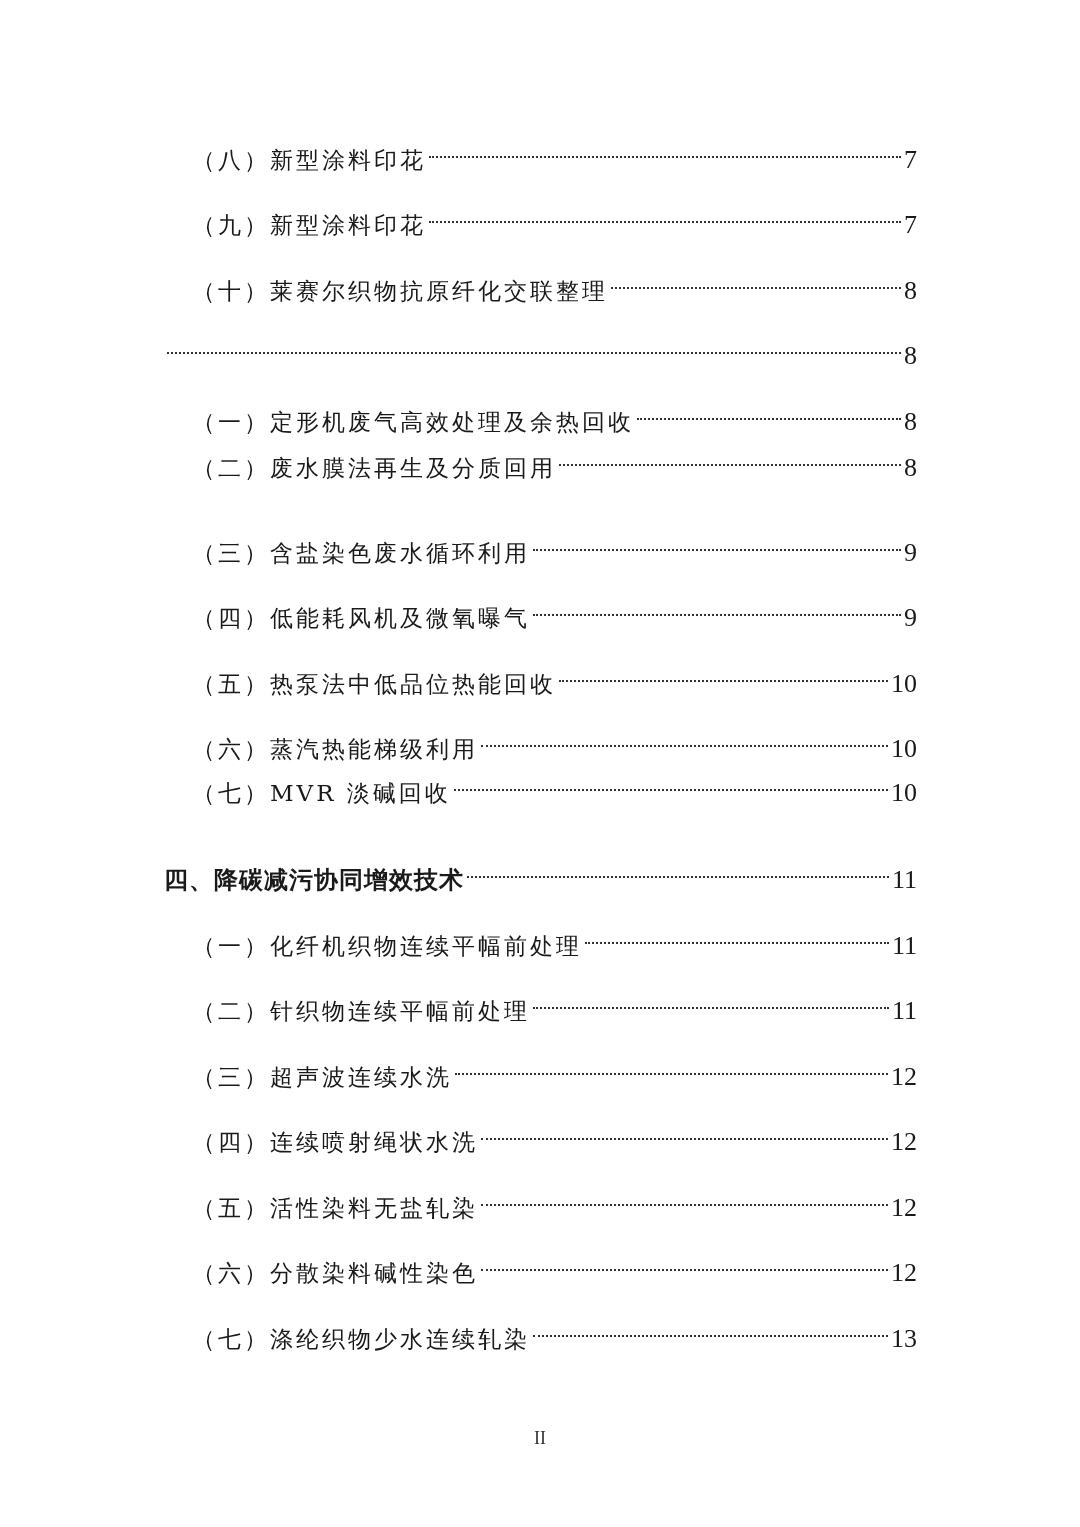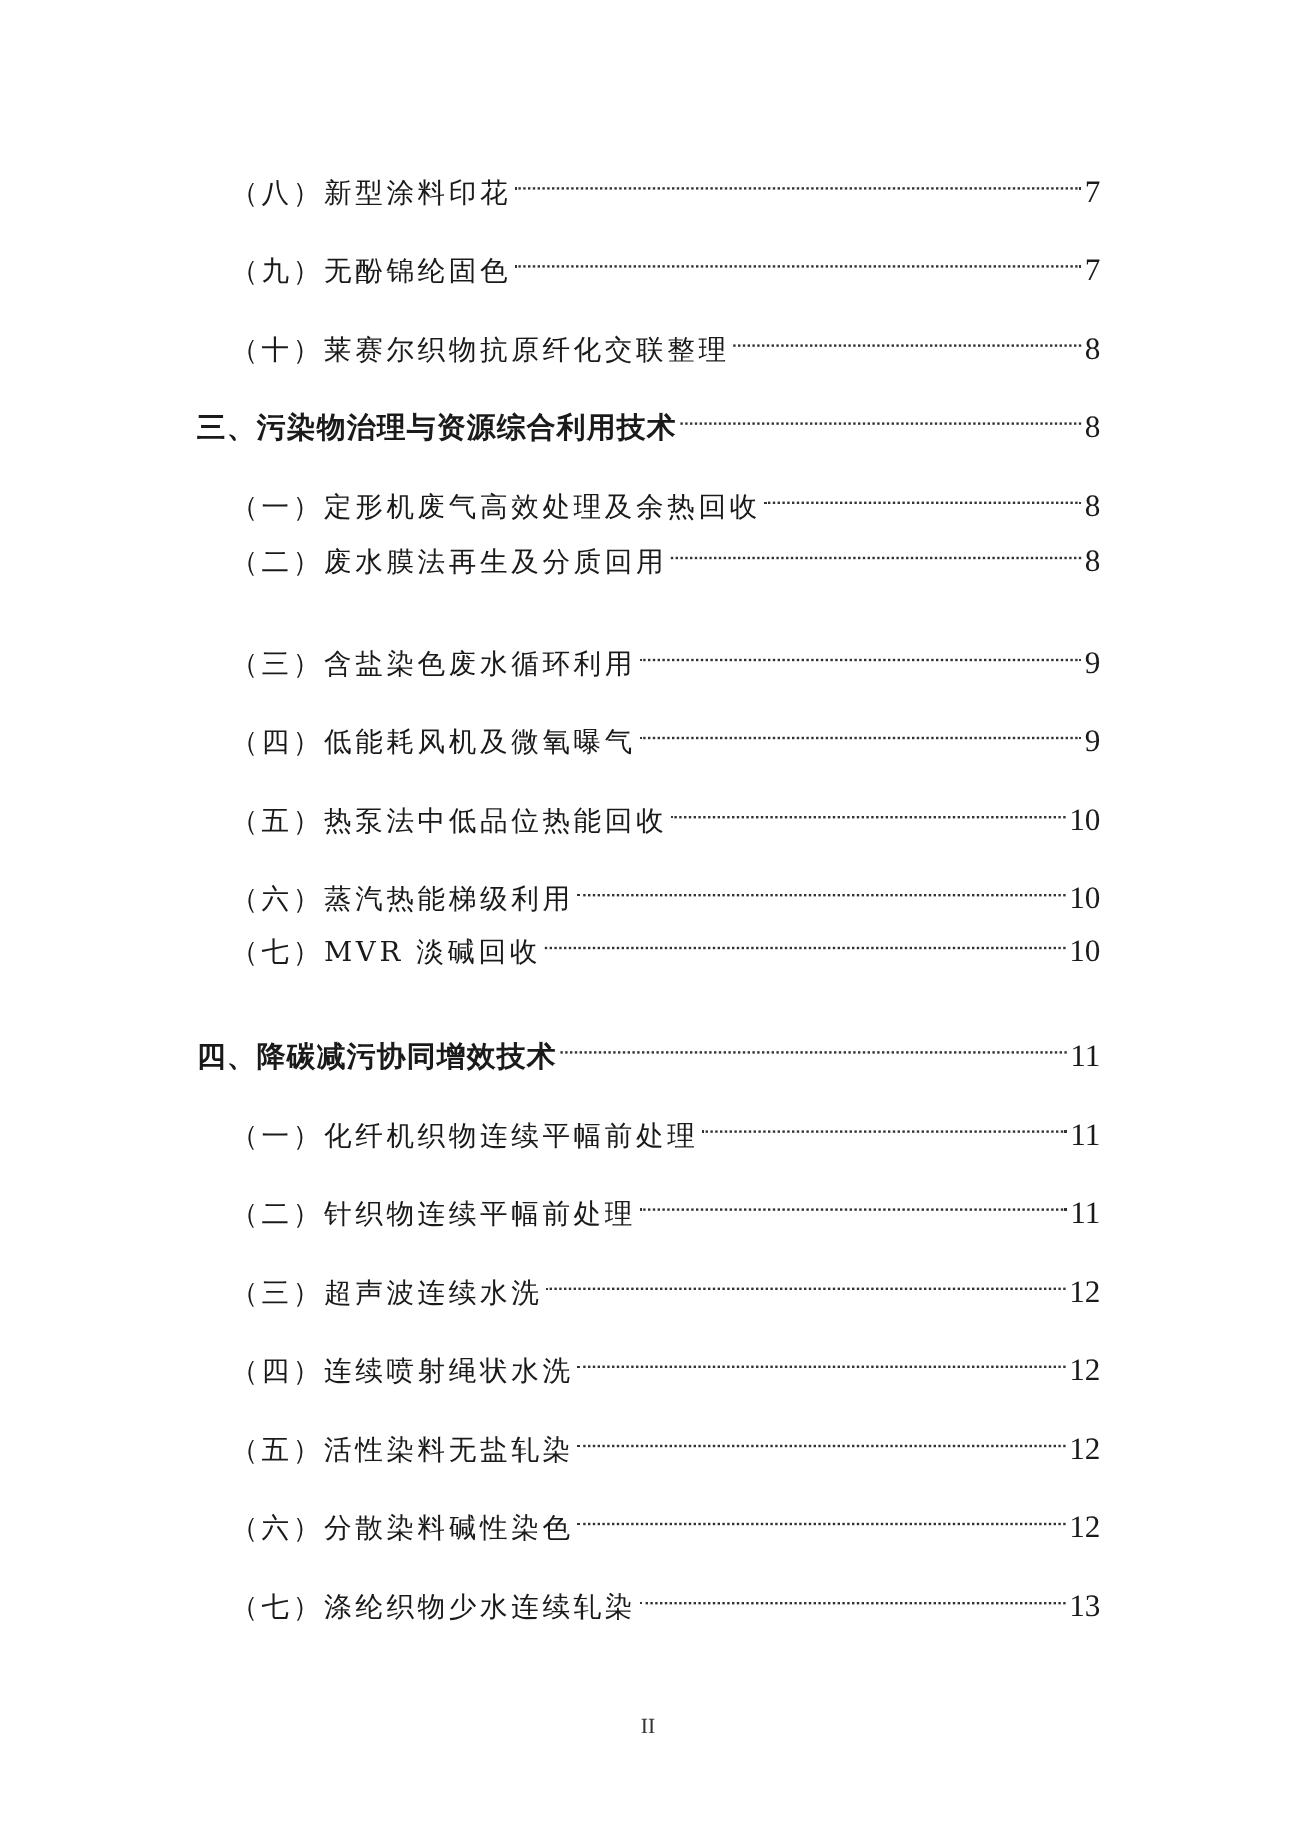--- a/index.html
+++ b/index.html
@@ -74,31 +74,30 @@
 </head>
 <body>
 
 <div class="toc">
   <div class="toc-row level-2" style="top:140px">
     <span class="toc-title">（八）新型涂料印花</span>
     <span class="toc-dots"></span>
     <span class="toc-page">7</span>
   </div>
   <div class="toc-row level-2" style="top:205px">
-    <span class="toc-title">（九）无酚锦纶固色</span>
+    <span class="toc-title">（九）新型涂料印花</span>
     <span class="toc-dots"></span>
     <span class="toc-page">7</span>
   </div>
   <div class="toc-row level-2" style="top:271px">
     <span class="toc-title">（十）莱赛尔织物抗原纤化交联整理</span>
     <span class="toc-dots"></span>
     <span class="toc-page">8</span>
   </div>
   <div class="toc-row level-1" style="top:336px">
-    <span class="toc-title">三、污染物治理与资源综合利用技术</span>
     <span class="toc-dots"></span>
     <span class="toc-page">8</span>
   </div>
   <div class="toc-row level-2" style="top:402px">
     <span class="toc-title">（一）定形机废气高效处理及余热回收</span>
     <span class="toc-dots"></span>
     <span class="toc-page">8</span>
   </div>
   <div class="toc-row level-2" style="top:448px">
     <span class="toc-title">（二）废水膜法再生及分质回用</span>

